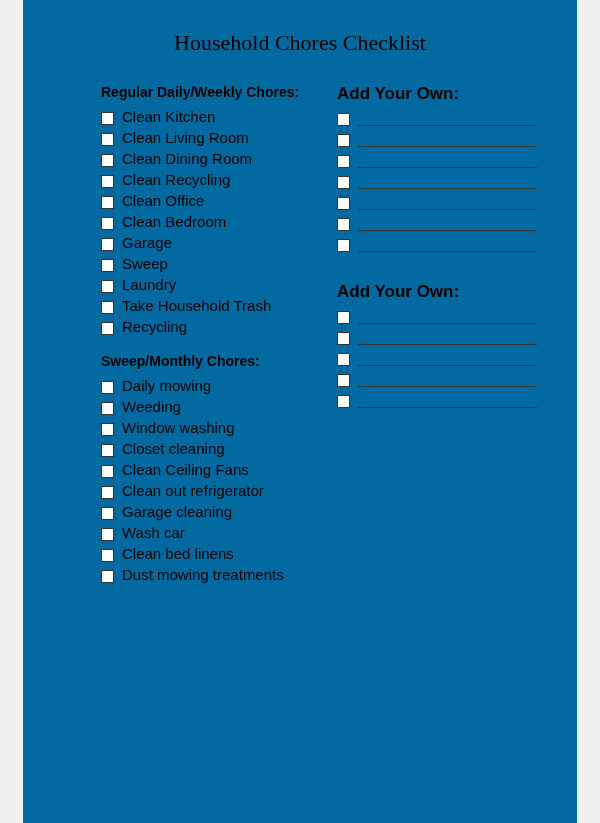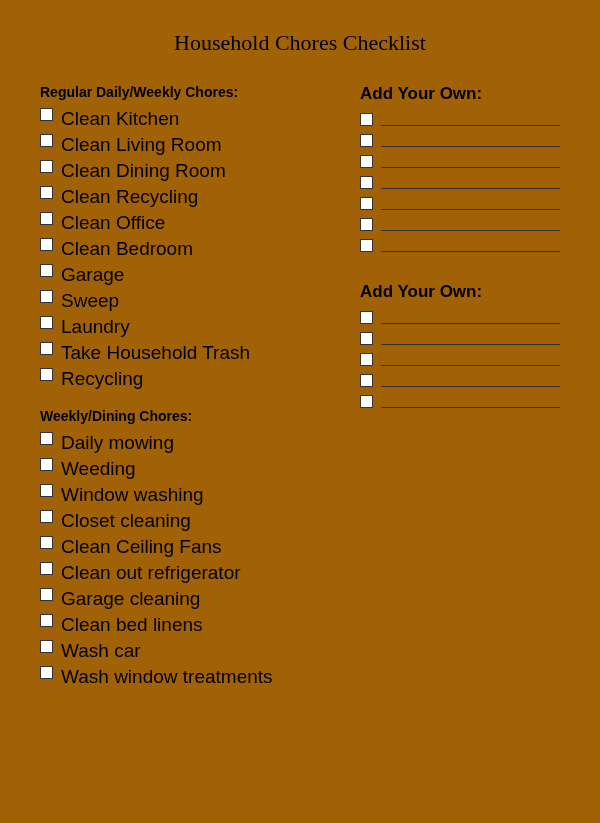--- a/index.html
+++ b/index.html
@@ -5,35 +5,36 @@
     * { box-sizing: border-box; margin: 0; padding: 0; }
     body {
       background: #f0f0f0;
       display: flex;
       justify-content: center;
       align-items: flex-start;
       min-height: 823px;
       font-family: Georgia, 'Times New Roman', serif;
     }
     .page {
-      width: 600px;
+      width: 554px;
       min-height: 823px;
-      background: #a16207;
+      background: #0369a1;
       padding: 30px 40px 40px 40px;
     }
     .page-title {
       text-align: center;
       font-size: 22px;
       font-weight: normal;
       margin-bottom: 28px;
       font-family: Georgia, serif;
     }
     .main-layout {
       display: flex;
       gap: 0;
+      margin-left: 38px;
     }
     .left-col {
       flex: 1;
       padding-right: 20px;
     }
     .right-col {
       width: 200px;
       flex-shrink: 0;
     }
     .section-title {
@@ -41,23 +42,23 @@
       font-size: 14px;
       margin-bottom: 8px;
       font-family: Arial, sans-serif;
     }
     .checklist {
       list-style: none;
       margin-bottom: 18px;
     }
     .checklist li {
       display: flex;
-      align-items: flex-start;
+      align-items: flex-end;
       margin-bottom: 4px;
-      font-size: 19px;
+      font-size: 15px;
       font-family: Arial, sans-serif;
     }
     .checkbox {
       width: 13px;
       height: 13px;
       border: 1.5px solid #333;
       display: inline-block;
       margin-right: 8px;
       flex-shrink: 0;
       background: #fff;
@@ -148,21 +149,21 @@
               <span>Take Household Trash</span>
             </li>
           <li>
               <span class="checkbox"></span>
               <span>Recycling</span>
             </li>
         </ul>
       </div>
 
       <div class="weekly-section">
-        <div class="section-title">Weekly/Dining Chores:</div>
+        <div class="section-title">Sweep/Monthly Chores:</div>
         <ul class="checklist">
           <li>
               <span class="checkbox"></span>
               <span>Daily mowing</span>
             </li>
           <li>
               <span class="checkbox"></span>
               <span>Weeding</span>
             </li>
           <li>
@@ -180,29 +181,29 @@
           <li>
               <span class="checkbox"></span>
               <span>Clean out refrigerator</span>
             </li>
           <li>
               <span class="checkbox"></span>
               <span>Garage cleaning</span>
             </li>
           <li>
               <span class="checkbox"></span>
+              <span>Wash car</span>
+            </li>
+          <li>
+              <span class="checkbox"></span>
               <span>Clean bed linens</span>
             </li>
           <li>
               <span class="checkbox"></span>
-              <span>Wash car</span>
-            </li>
-          <li>
-              <span class="checkbox"></span>
-              <span>Wash window treatments</span>
+              <span>Dust mowing treatments</span>
             </li>
         </ul>
       </div>
 
     </div>
 
     <div class="right-col">
 
       <div class="add-own-section">
         <div class="add-own-title">Add Your Own:</div>

